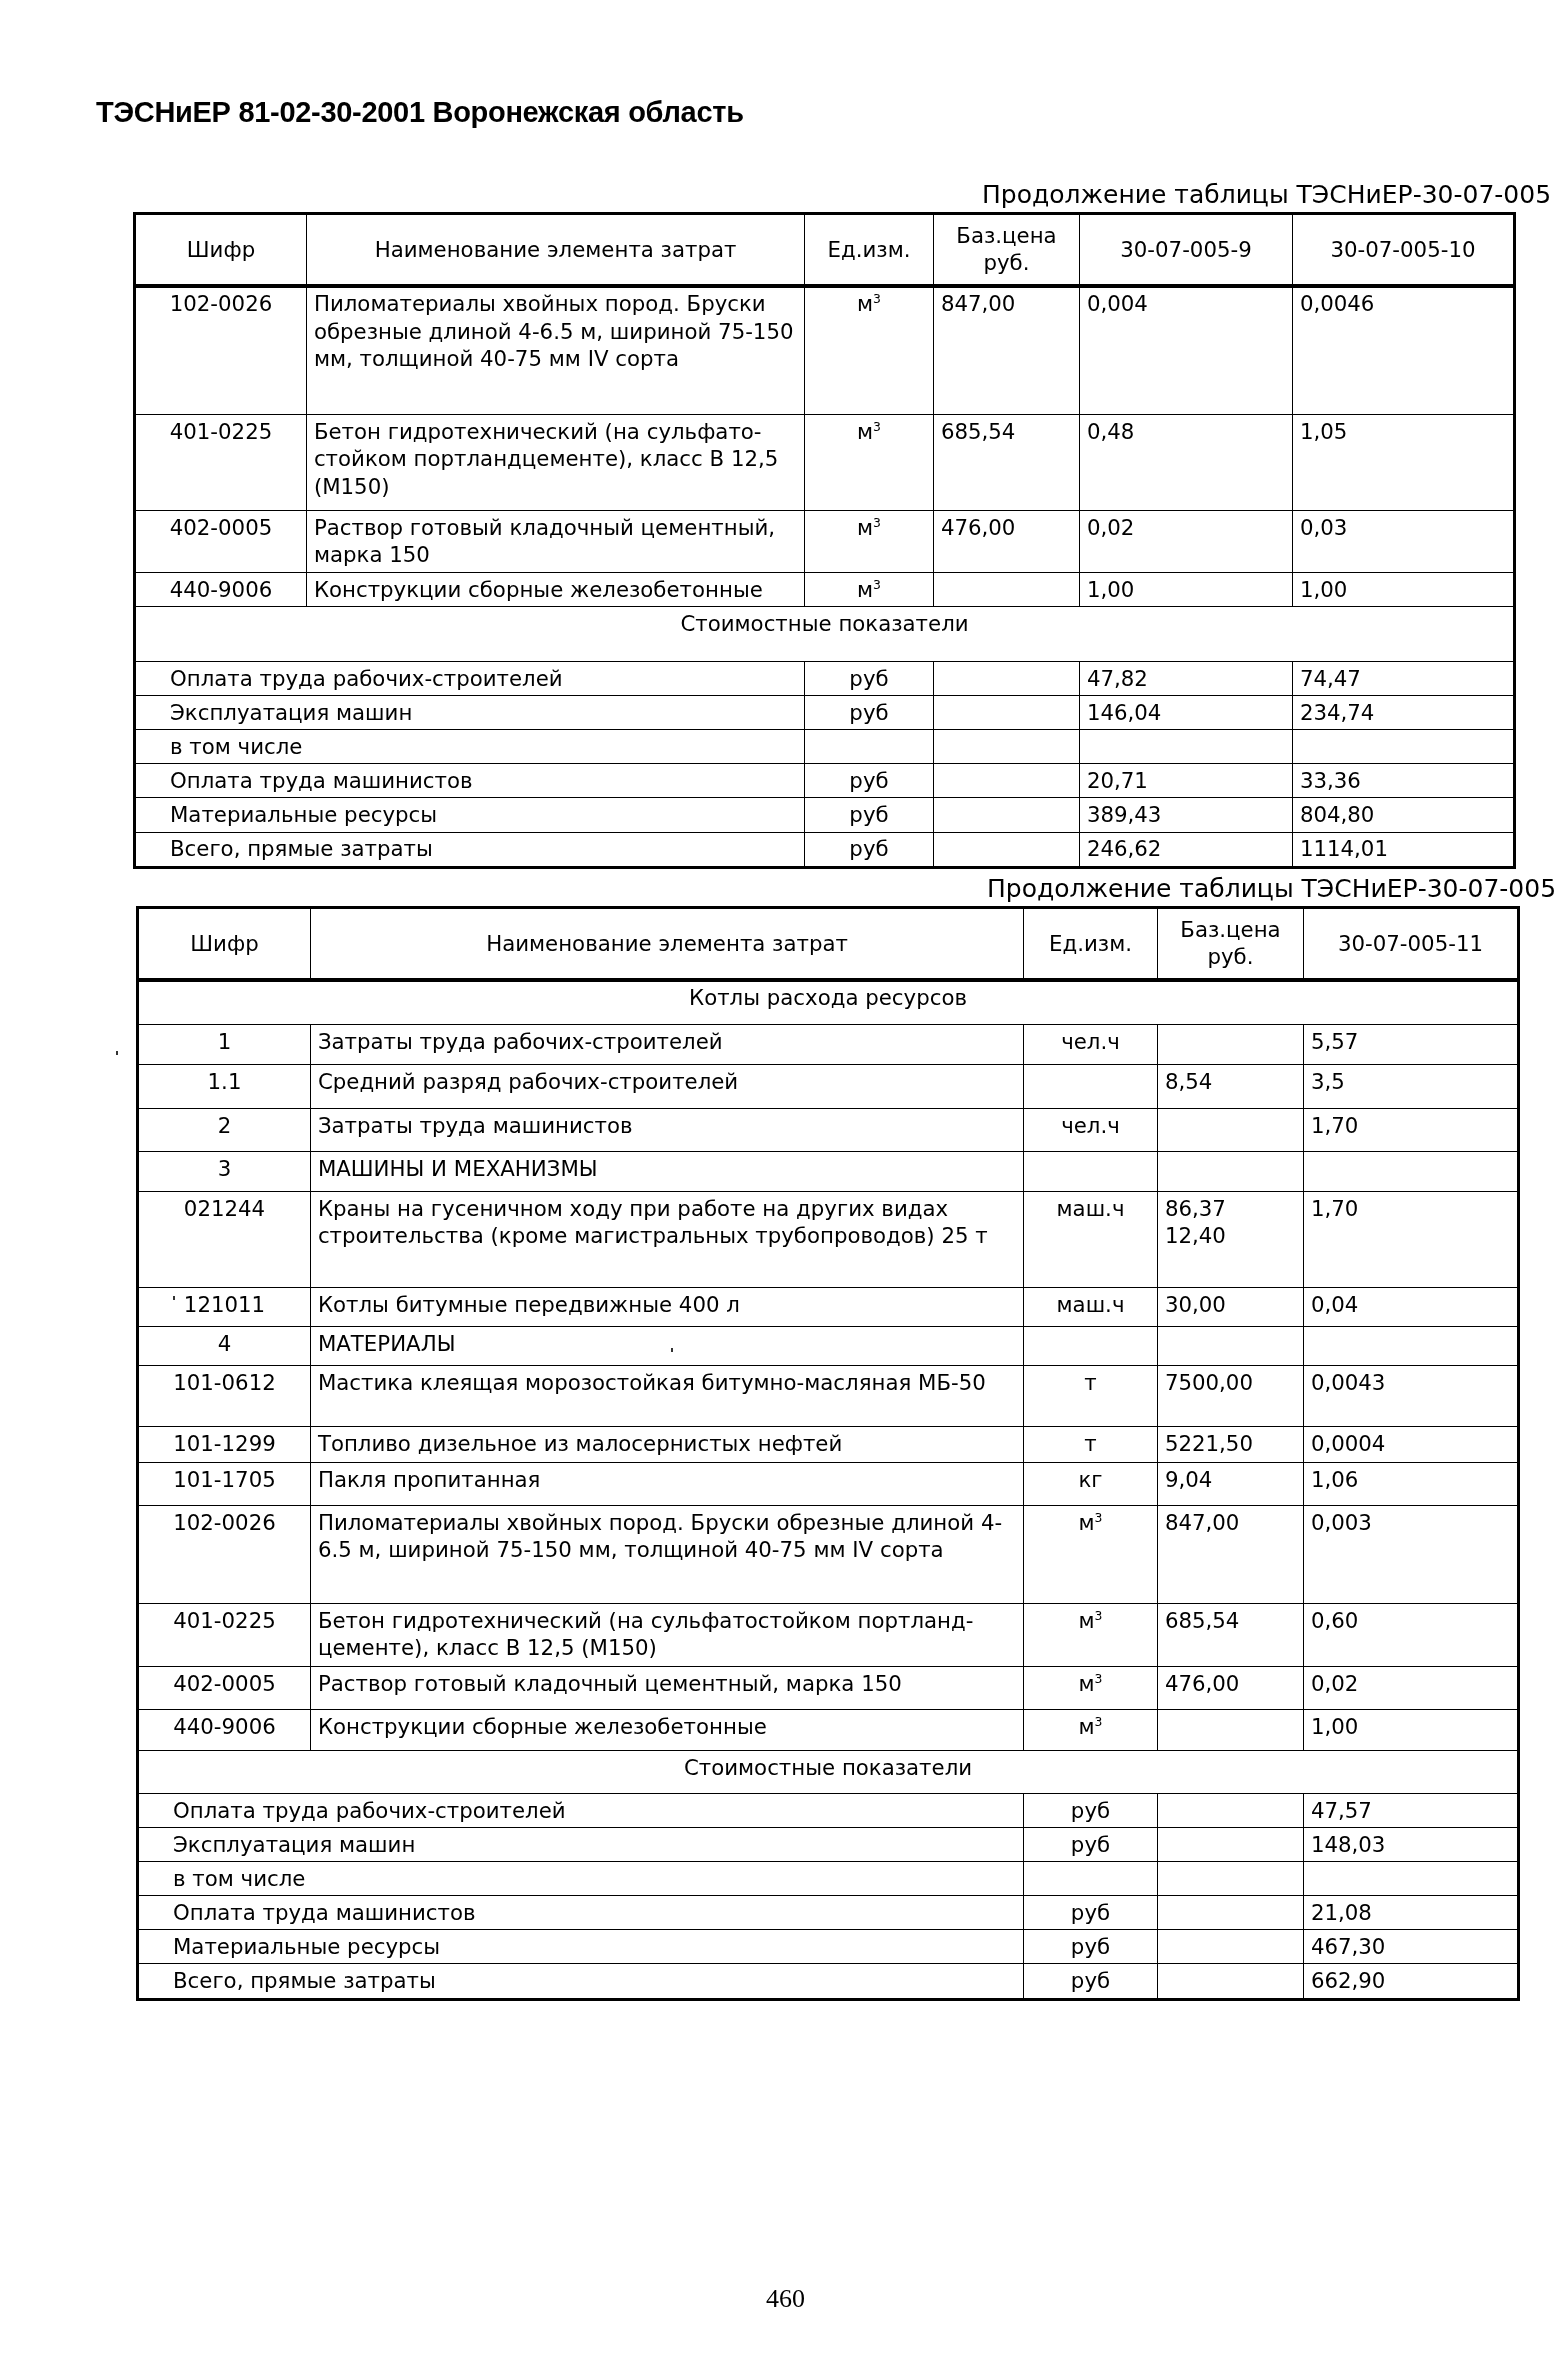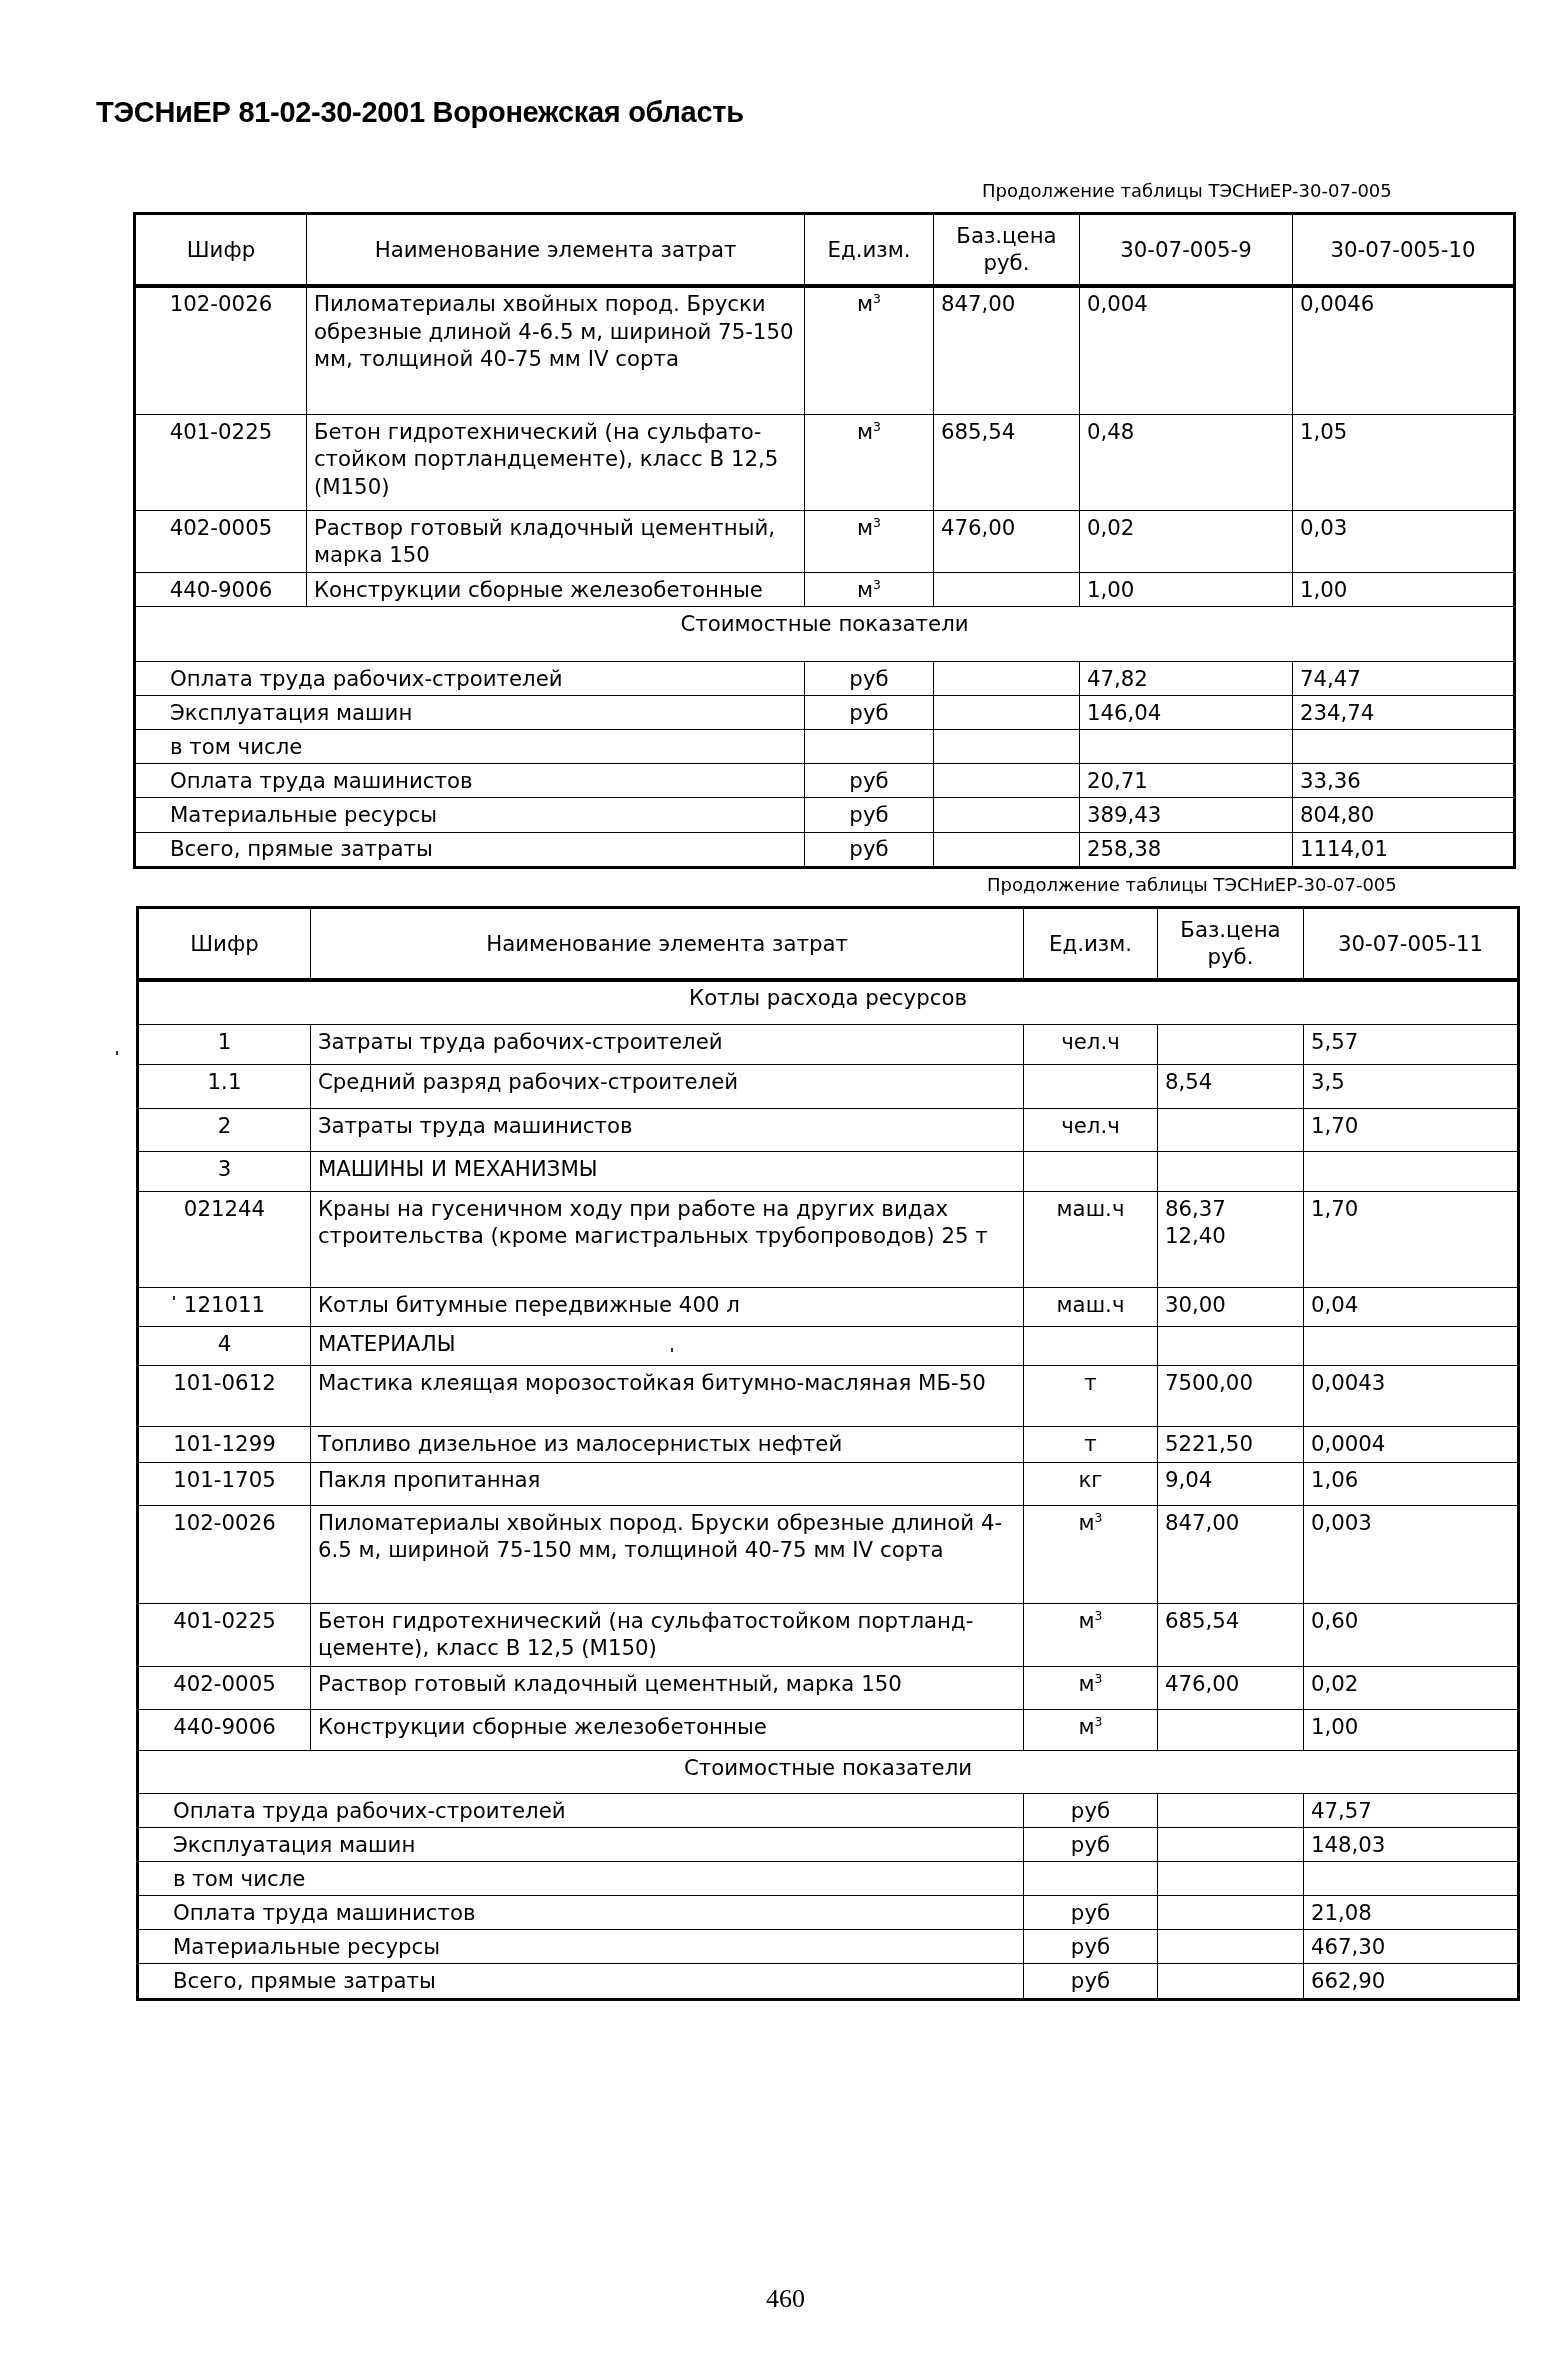--- a/index.html
+++ b/index.html
@@ -1,20 +1,20 @@
 <!DOCTYPE html>
 <html style="font-size:11px"><head>
 <meta charset="utf-8">
 <style>
   html, body { margin: 0; padding: 0; background: #ffffff; }
   body { width: 1561px; height: 2354px; position: relative; overflow: hidden;
          font-family: "DejaVu Sans", sans-serif; color: #000; }
   .doc-title { position: absolute; left: 96px; top: 96px; font-family: "Liberation Sans", sans-serif;
                font-weight: bold; font-size: 29px; letter-spacing: -0.3px; }
-  .cont-label { position: absolute; font-size: 18px; white-space: nowrap; }
+  .cont-label { position: absolute; font-size: 25px; white-space: nowrap; }
   table.grid { position: absolute; border-collapse: collapse; table-layout: fixed; font-size: 21.3px; }
   table.grid td, table.grid th { border: 1.4px solid #000; padding: 2.8px 6.9px; vertical-align: top;
                                  line-height: 27.5px; font-weight: normal; }
   table.grid thead th { border-bottom: 4.1px solid #000; vertical-align: middle; text-align: center; }
   table.grid { border: 3.4px solid #000; }
   .c { text-align: center; }
   .r { text-align: left; }
   .b { font-weight: bold; margin-top: 30px; }
   .section-row td { border-top: 3.4px solid #000; border-bottom: 3.4px solid #000; text-align: center; padding-right: 27.5px; vertical-align: bottom; }
   .ind td { border-top: none; border-bottom: none; line-height: 31px; padding-top: 0; padding-bottom: 0; }
@@ -120,21 +120,21 @@
         <td colspan="2" class="lbl b">Материальные ресурсы</td>
         <td class="c b">руб</td>
         <td></td>
         <td class="r b" style="padding-right:41px">389,43</td>
         <td class="r b" style="padding-right:41px">804,80</td>
       </tr>
       <tr class="ind">
         <td colspan="2" class="lbl b">Всего, прямые затраты</td>
         <td class="c b">руб</td>
         <td></td>
-        <td class="r b" style="padding-right:41px">258,38</td>
+        <td class="r b" style="padding-right:41px">246,62</td>
         <td class="r b" style="padding-right:41px">1114,01</td>
       </tr>
     </tbody>
 </table>
 
 <div class="cont-label" style="left:987px; top:874px;">Продолжение таблицы ТЭСНиЕР-30-07-005</div>
 
 <table class="grid" id="t2" style="left:136px; top:906px; width:1381px;">
   <colgroup>
     <col style="width:173px">

